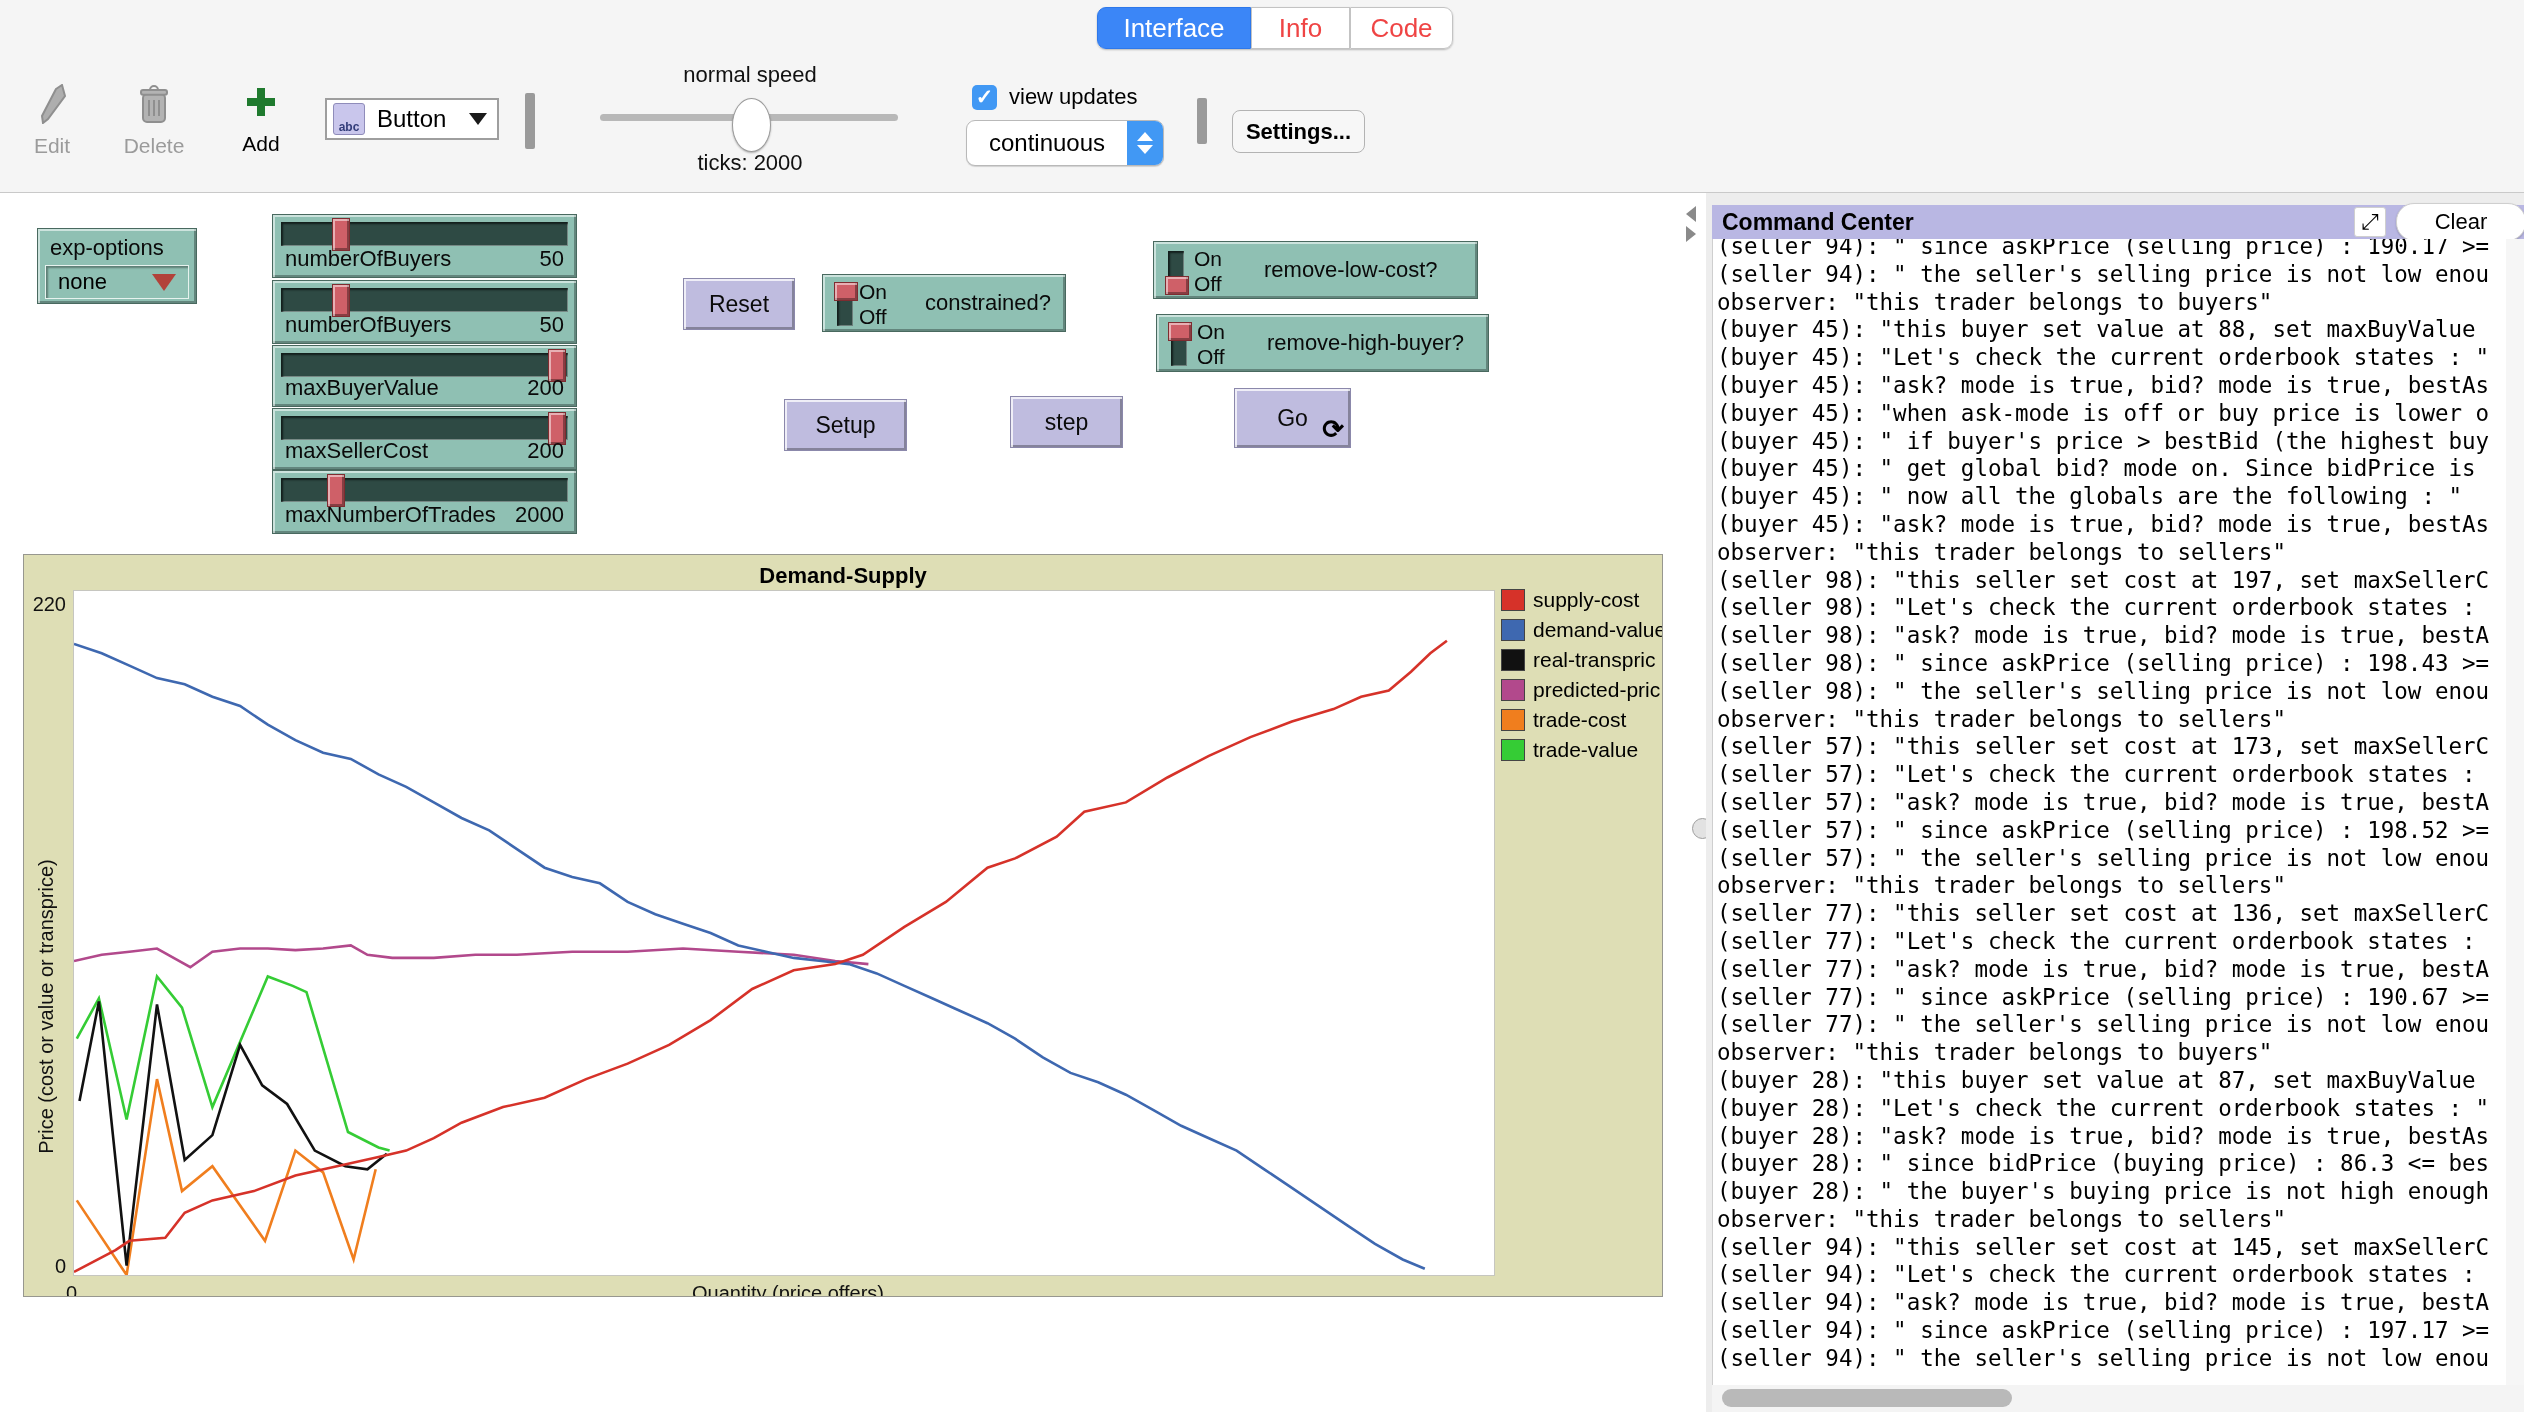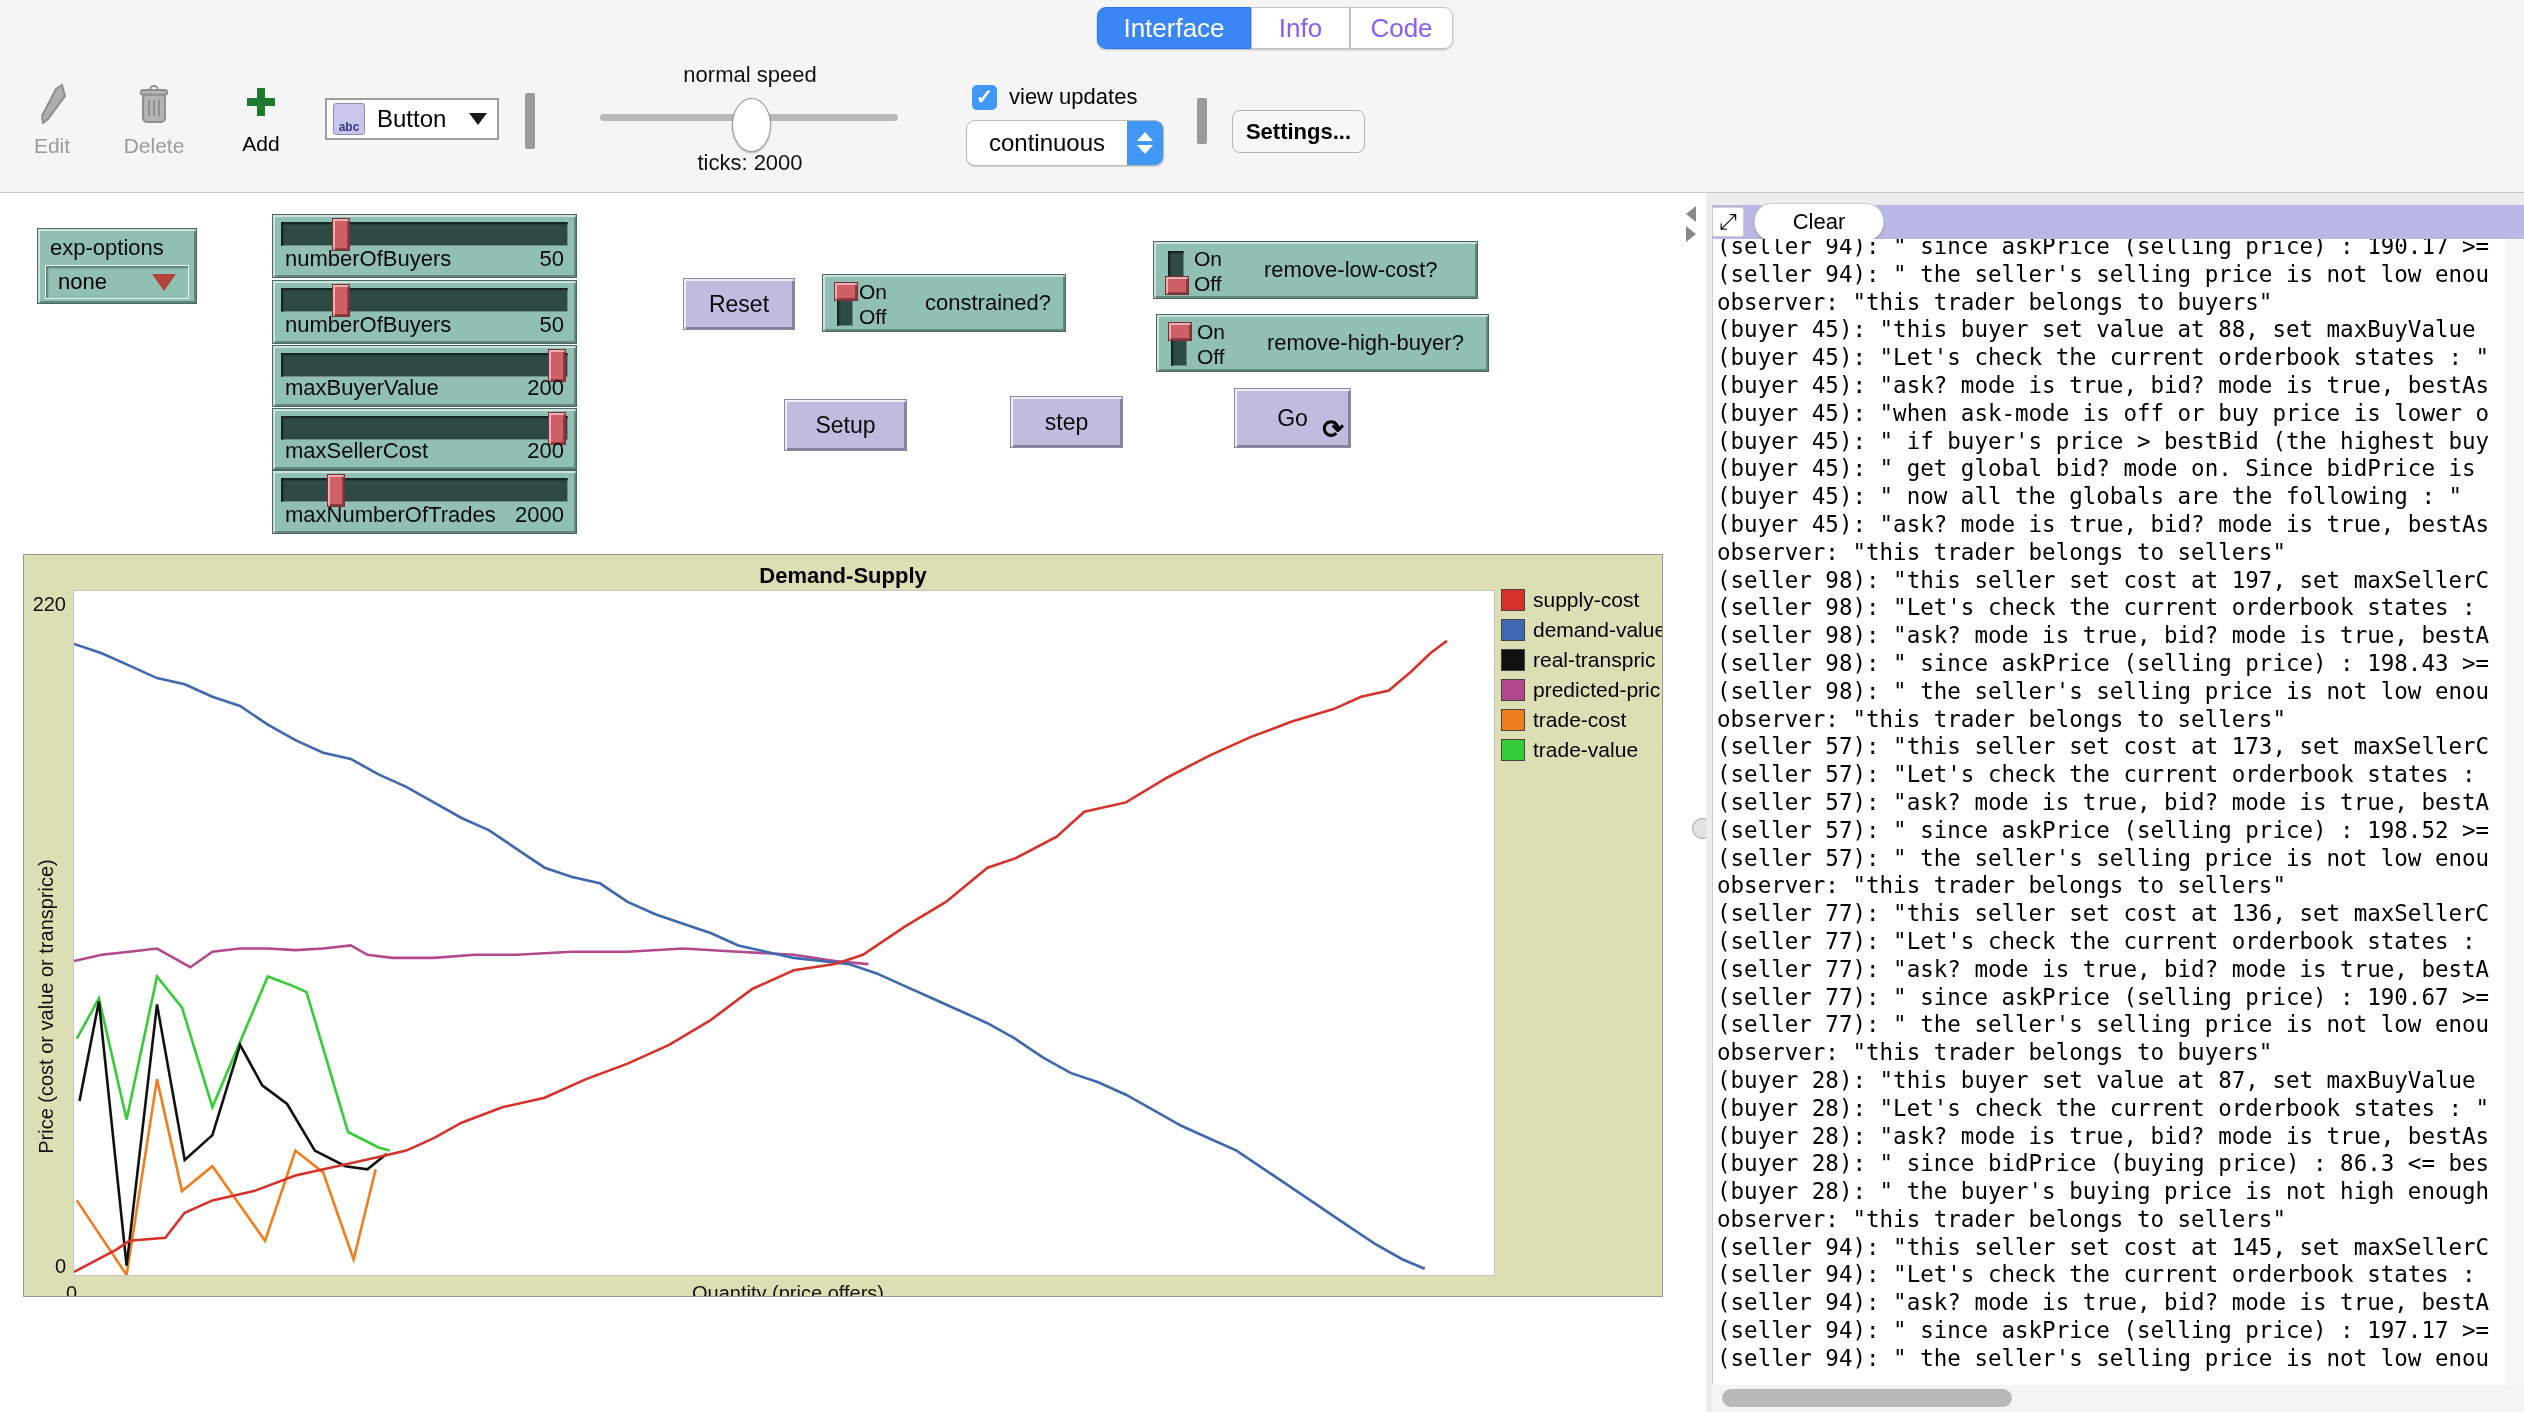--- a/index.html
+++ b/index.html
@@ -4,21 +4,21 @@
 <style>
   html,body{margin:0;padding:0;background:#fff;}
   .screen{position:relative;width:2524px;height:1412px;overflow:hidden;
           font-family:"Liberation Sans",sans-serif;background:#ffffff;}
   .abs{position:absolute;}
 
   
   .topbar{left:0;top:0;width:2524px;height:192px;background:#f5f5f5;border-bottom:1px solid #c9c9c9;}
   .tabgroup{left:1097px;top:7px;height:42px;display:flex;border-radius:9px;
             box-shadow:0 1px 2px rgba(0,0,0,.25);background:#fff;}
-  .tab{display:flex;align-items:center;justify-content:center;font-size:26px;color:#8b5cf6;
+  .tab{display:flex;align-items:center;justify-content:center;font-size:26px;color:#ef4444;
        border:1px solid #c3c3c3;background:#fff;}
   .tab.first{border-radius:9px 0 0 9px;}
   .tab.last{border-radius:0 9px 9px 0;}
   .tab.selected{background:#3b86f7;color:#fff;border-color:#2e78ea;}
   .tool{display:flex;flex-direction:column;align-items:center;}
   .tool .lbl{font-size:21px;margin-top:6px;}
   .disabled-lbl{color:#9b9b9b;}
   .vdivider{width:10px;background:#9a9a9a;border-radius:2px;}
   .wsel{left:325px;top:98px;width:174px;height:42px;background:#fff;border:2px solid #9e9e9e;
         display:flex;align-items:center;padding:0 10px 0 6px;box-sizing:border-box;}
@@ -334,20 +334,21 @@
     </div>
 
   </div>
 
   <div class="abs gutter-tri" style="left:1686px;top:206px;border-top:8px solid transparent;border-bottom:8px solid transparent;border-right:10px solid #8a8a8a;"></div>
   <div class="abs gutter-tri" style="left:1686px;top:226px;border-top:8px solid transparent;border-bottom:8px solid transparent;border-left:10px solid #8a8a8a;"></div>
   <div class="abs knob"></div>
 
   <div class="abs ccpanel">
     <div class="cchead">
+      <span class="cctitle">Command Center</span>
       <span class="ccexpand">⤢</span>
       <span class="ccclear">
           <span>Clear</span>
         </span>
     </div>
     <div class="ccout">
       <div id="cc-lines" style="margin-top:-6px;padding-left:4px;">
           <div class="cc-line">(seller 94): " since askPrice (selling price) : 190.17 &gt;=</div>
           <div class="cc-line">(seller 94): " the seller's selling price is not low enou</div>
           <div class="cc-line">observer: "this trader belongs to buyers"</div>

